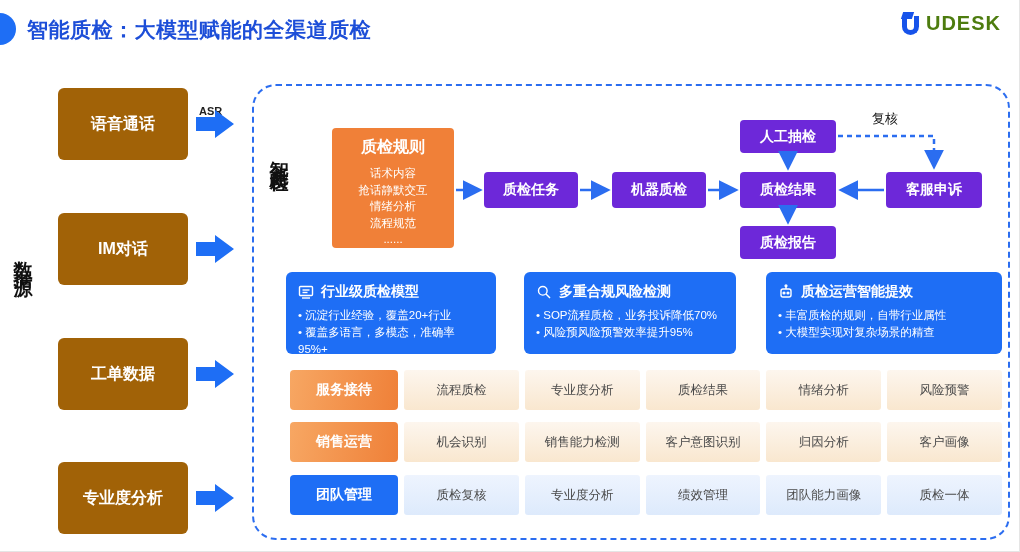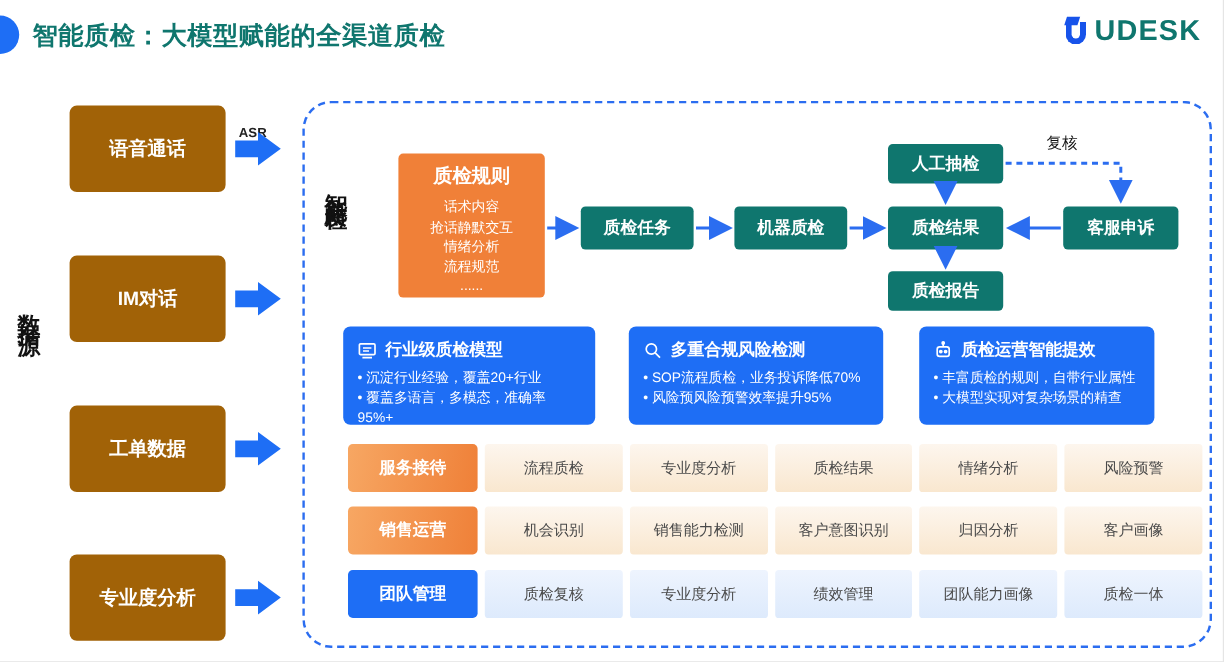--- a/index.html
+++ b/index.html
@@ -2,37 +2,37 @@
 <html><head>
 <meta charset="utf-8">
 <style>
   * { margin:0; padding:0; box-sizing:border-box; }
   html,body { background:#ffffff; }
   body { font-family:"Liberation Sans","DejaVu Sans",sans-serif; }
   .stage { position:relative; width:1020px; height:552px; background:#fff; overflow:hidden; border-right:1px solid #e5e5e5; border-bottom:1px solid #e5e5e5; }
 
   
   .title-accent { position:absolute; left:0; top:13; width:16px; height:32px; background:#1e6ef5; border-radius:0 16px 16px 0; top:13px; }
-  .page-title { position:absolute; left:27px; top:16px; font-size:21px; font-weight:bold; color:#0f766e; letter-spacing:0.5px; }
+  .page-title { position:absolute; left:27px; top:16px; font-size:21px; font-weight:bold; color:#1d4ed8; letter-spacing:0.5px; }
   .brand { position:absolute; right:18px; top:12px; display:flex; align-items:center; gap:7px; }
   .logo-u { width:17px; height:19px; border:5px solid #1753ea; border-top:0; border-radius:0 0 10px 10px; position:relative; margin-top:3px; }
   .logo-u::before { content:""; position:absolute; left:-5px; top:-4px; width:11px; height:7px; background:#1753ea; transform:skewX(-18deg); }
-  .brand-name { font-size:24px; font-weight:bold; color:#0f766e; letter-spacing:1px;text-align:center; }
+  .brand-name { font-size:20px; font-weight:bold; color:#4d7c0f; letter-spacing:1px;text-align:center; }
 
   
   .ds-label { position:absolute; left:10px; top:246px; writing-mode:vertical-rl; font-size:19px; font-weight:bold; color:#111; letter-spacing:9px; height:130px; }
   .src-box { position:absolute; left:58px; width:130px; height:72px; background:#a16207; border-radius:6px; color:#fff; font-size:16px; font-weight:bold; display:flex; align-items:center; justify-content:center; }
   .asr { position:absolute; left:199px; top:105px; font-size:11px; font-weight:bold; color:#222; }
 
   
   .panel { position:absolute; left:252px; top:84px; width:758px; height:456px; border:2px dashed #2b6df0; border-radius:24px; background:#fff; }
   .panel-label { position:absolute; left:266px; top:146px; writing-mode:vertical-rl; font-size:19px; font-weight:bold; color:#111; letter-spacing:4px; }
 
   
-  .flow-box { position:absolute; background:#0f766e; border-radius:4px; color:#fff; display:flex; align-items:center; justify-content:center; font-size:14px; font-weight:bold; }
+  .flow-box { position:absolute; background:#6d28d9; border-radius:4px; color:#fff; display:flex; align-items:center; justify-content:center; font-size:14px; font-weight:bold; }
   .rules-box { position:absolute; left:332px; top:128px; width:122px; height:120px; background:#f08038; border-radius:4px; color:#fff; text-align:center; padding-top:9px; }
   .rules-title { font-size:16px; font-weight:bold; margin-bottom:7px; }
   .rules-line { font-size:11.5px; line-height:16.5px; }
   .review-label { position:absolute; left:872px; top:110px; font-size:13px; color:#111; }
 
   .arrows-svg { position:absolute; left:0; top:0; width:1020px; height:552px; pointer-events:none; }
 
   
   .card { position:absolute; top:272px; height:82px; background:#1e6ef5; border-radius:6px; color:#fff; padding:11px 12px; }
   .card-title { display:flex; align-items:center; gap:7px; font-size:14px; font-weight:bold; }
@@ -135,21 +135,21 @@
           <line x1="10" y1="10" x2="14" y2="14"></line>
       </svg>
       <span>多重合规风险检测</span>
     </div>
     <div class="card-bullets">
       <div class="card-bullet">SOP流程质检，业务投诉降低70%</div>
       <div class="card-bullet">风险预风险预警效率提升95%</div>
     </div>
   </div>
 
-  <div class="card" style="left:766px; width:196px;">
+  <div class="card" style="left:766px; width:236px;">
     <div class="card-title">
       <svg class="card-icon" viewBox="0 0 16 16" fill="none" stroke="#fff" stroke-width="1.4">
         <rect x="3" y="5" width="10" height="8" rx="2"></rect>
           <line x1="8" y1="5" x2="8" y2="2"></line>
           <circle cx="8" cy="1.8" r="0.9" fill="#fff"></circle>
           <circle cx="6" cy="9" r="0.9" fill="#fff"></circle>
           <circle cx="10" cy="9" r="0.9" fill="#fff"></circle>
       </svg>
       <span>质检运营智能提效</span>
     </div>

